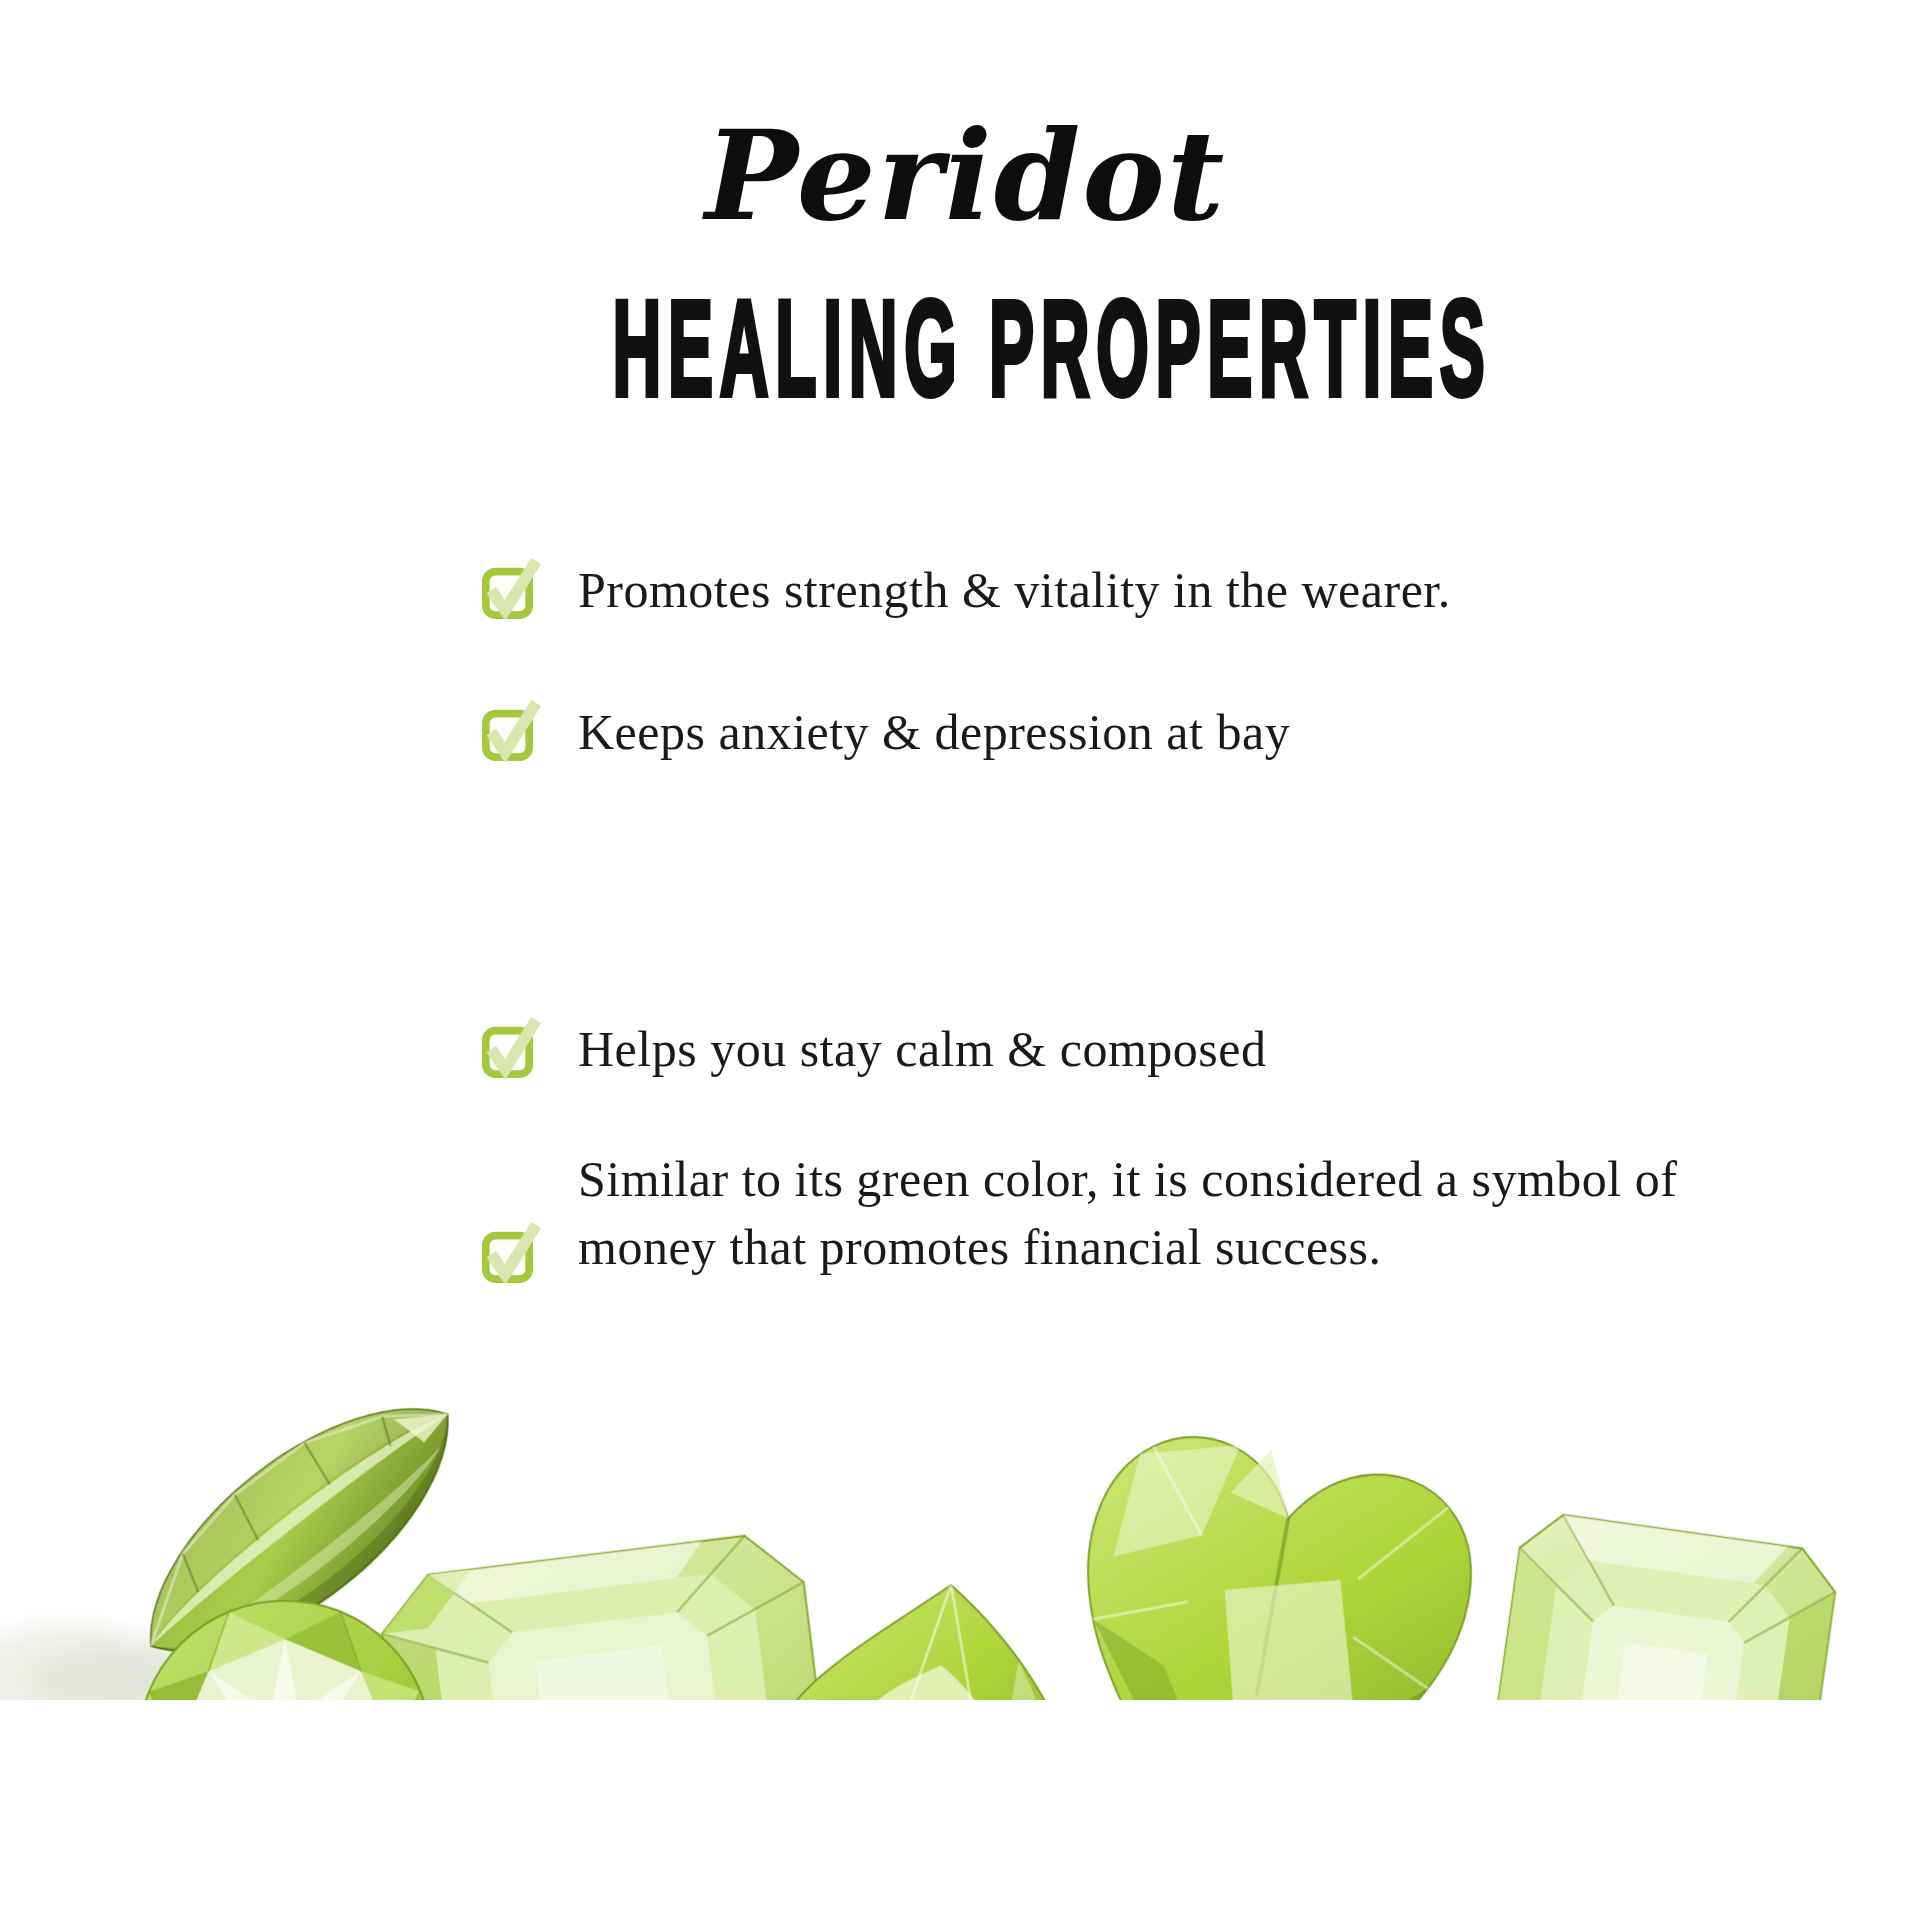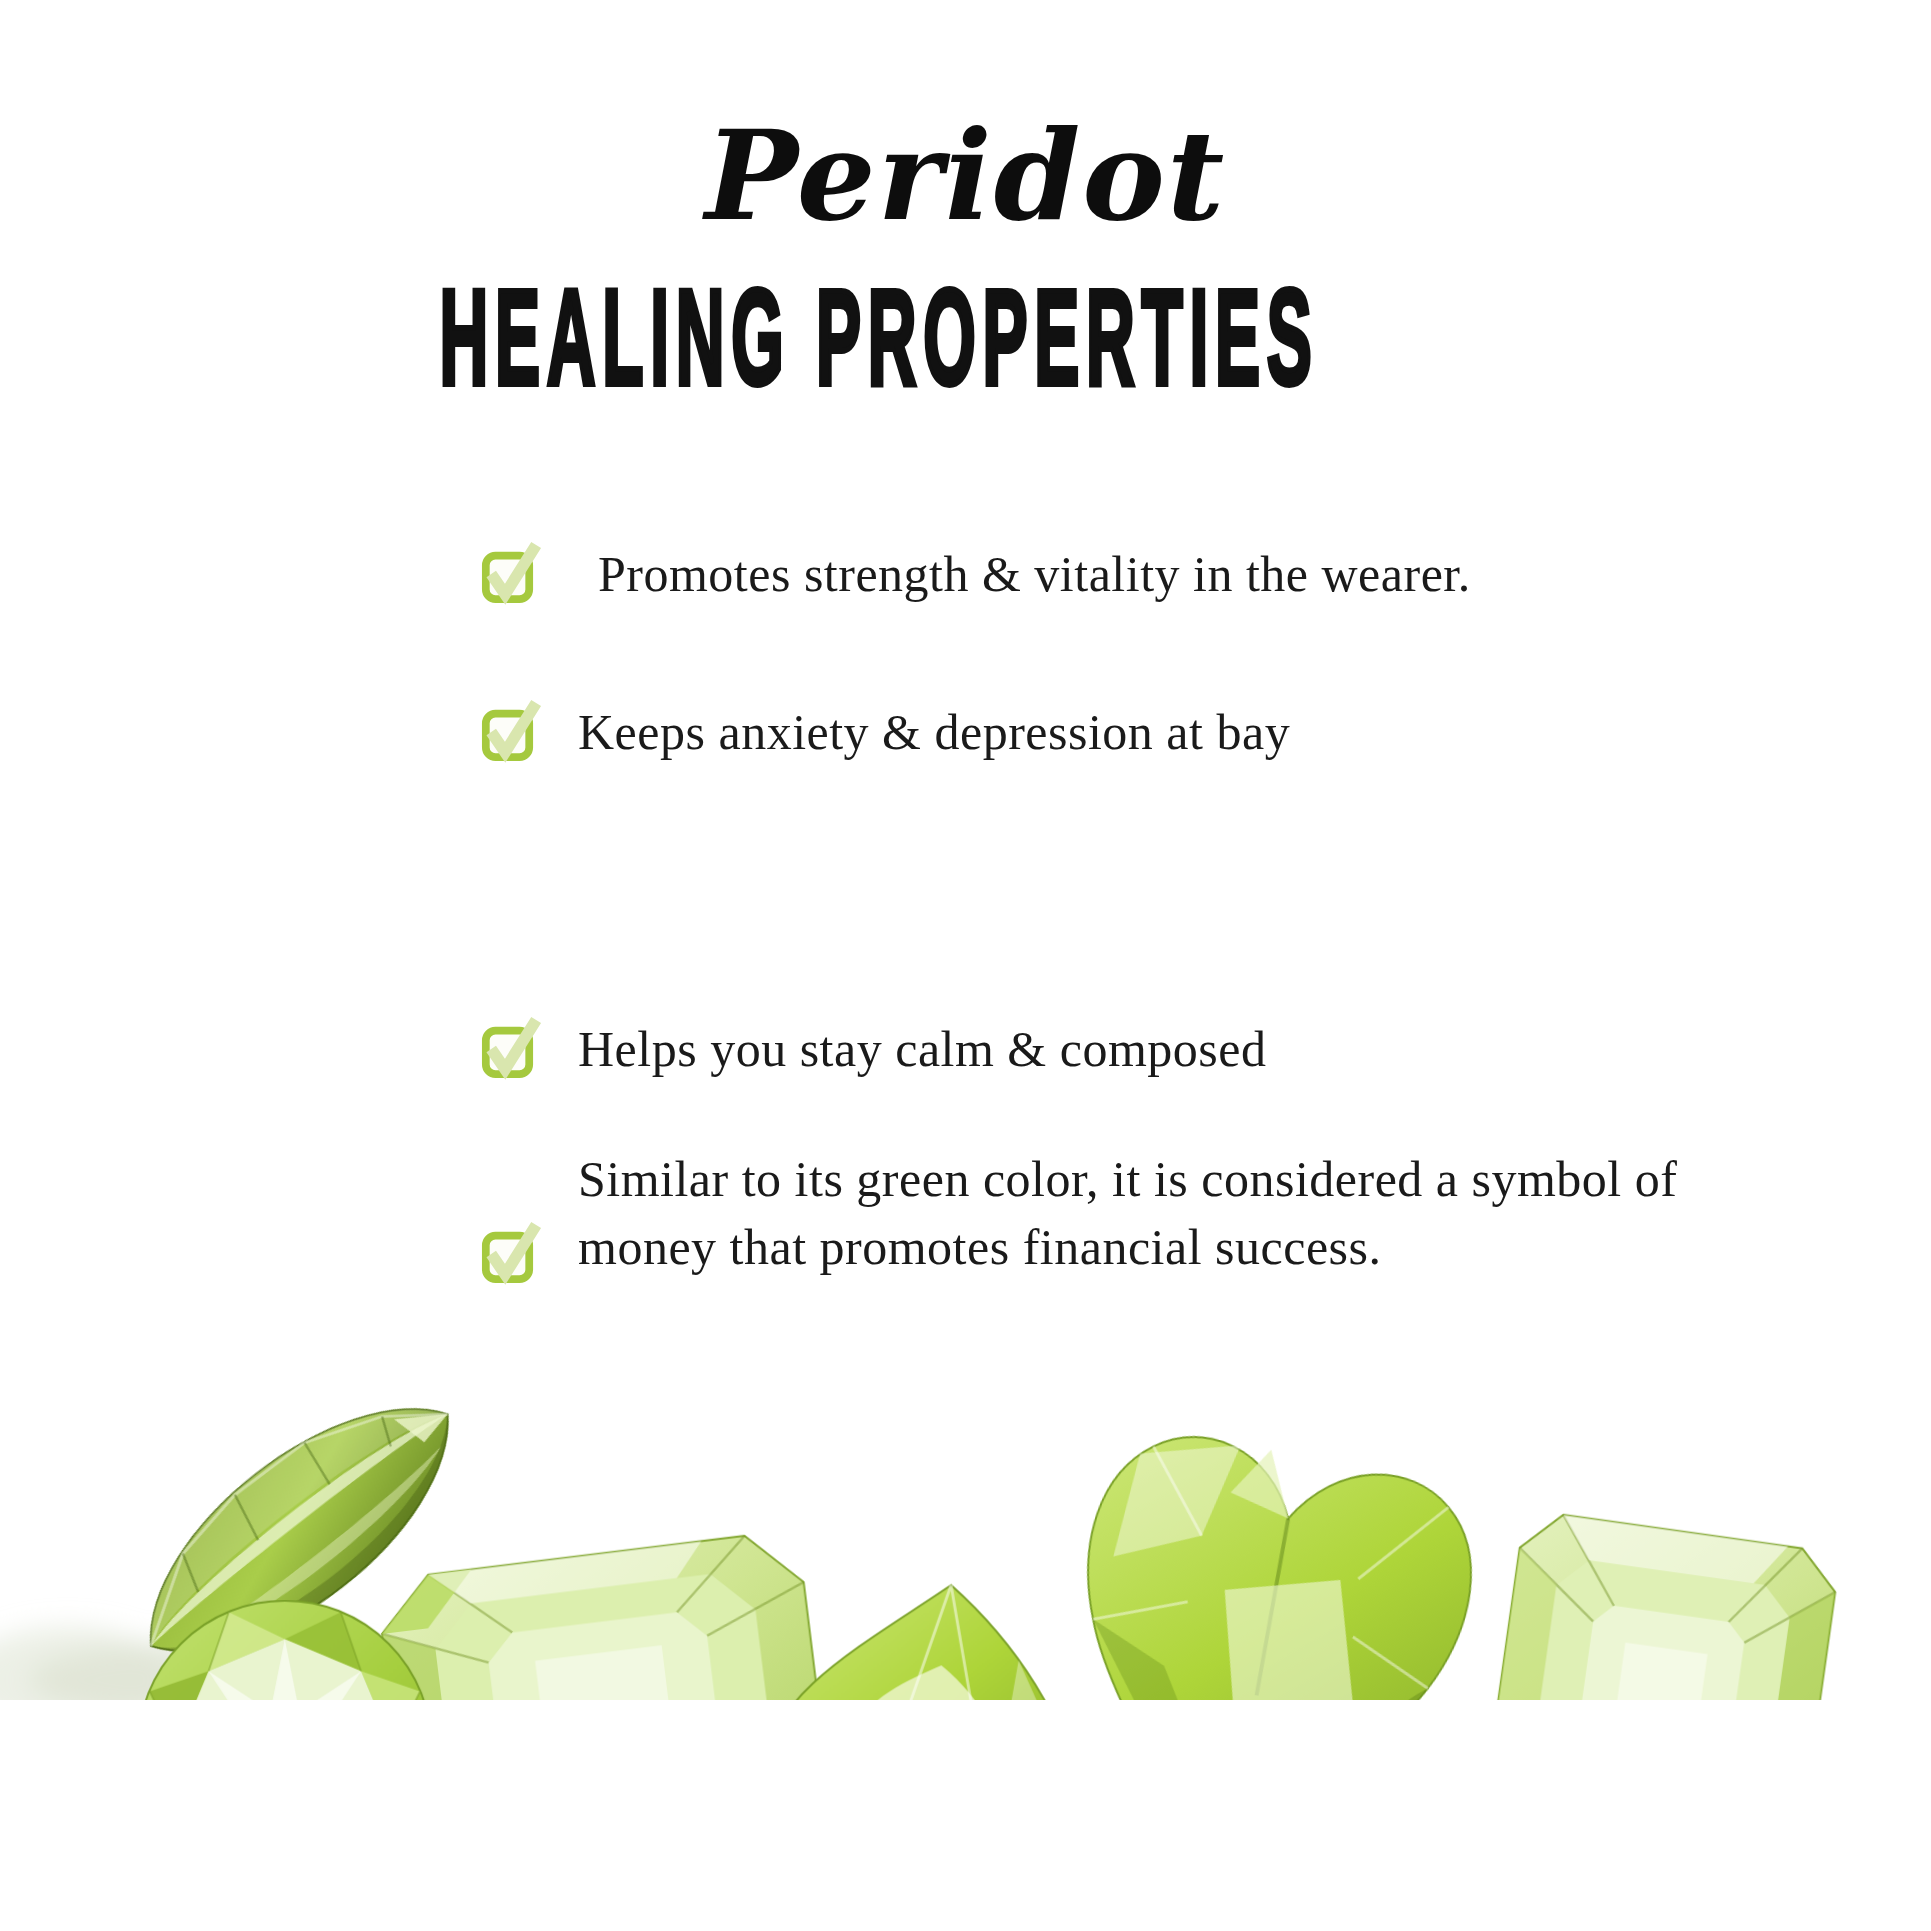--- a/index.html
+++ b/index.html
@@ -8,40 +8,40 @@
     overflow:hidden;font-family:"Liberation Serif",serif;
   }
   
   .title{
     position:absolute;top:114px;left:0;width:1931px;text-align:center;
     font-family:"DejaVu Serif","Liberation Serif",serif;
     font-style:italic;font-weight:700;font-size:124px;line-height:1;
     color:#0d0d0d;letter-spacing:1.9px;
   }
   .subtitle-wrap{
-    position:absolute;top:270px;left:0;width:1931px;text-align:left;
+    position:absolute;top:281px;left:0;width:1931px;text-align:right;
   }
   .subtitle{
     display:inline-block;
     font-family:"Liberation Sans",sans-serif;
     font-weight:700;font-size:135px;line-height:1;color:#111111;
     letter-spacing:13.5px;white-space:nowrap;
     transform:scaleX(0.5);transform-origin:50% 50%;
     -webkit-text-stroke:5.8px #111111;
   }
   
   .row{
     position:absolute;left:481px;display:flex;align-items:center;
   }
   .row .check{flex:0 0 auto;margin-right:43px;overflow:visible;}
   .row .itemtext{
     font-family:"Liberation Serif",serif;
     font-size:50px;line-height:68px;color:#1a1a1a;letter-spacing:0.5px;
   }
-  .row1{top:540px;gap:20px;}
+  .row1{top:556px;}
   .row2{top:687px;margin-top:11px;}
   .row3{top:851px;}
   .row4{top:1015px;justify-content:flex-end;}
   .row5{top:1145px;align-items:flex-end;}
   .row5 .itemtext{max-width:1120px;}
   
   .gems{position:absolute;left:0;top:1332px;width:1931px;height:599px;}
 </style>
 </head>
 <body>

